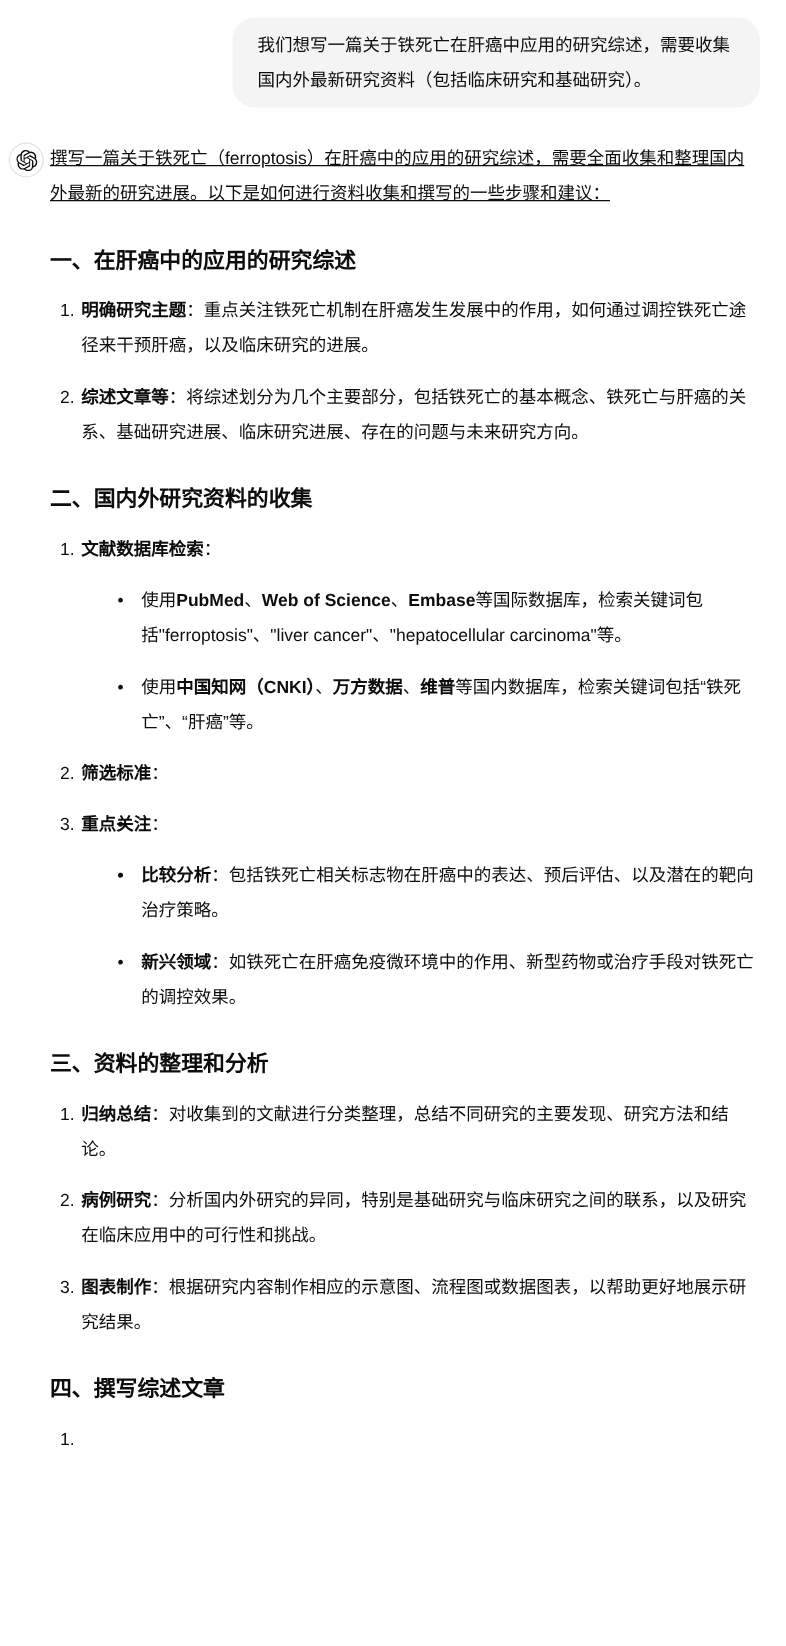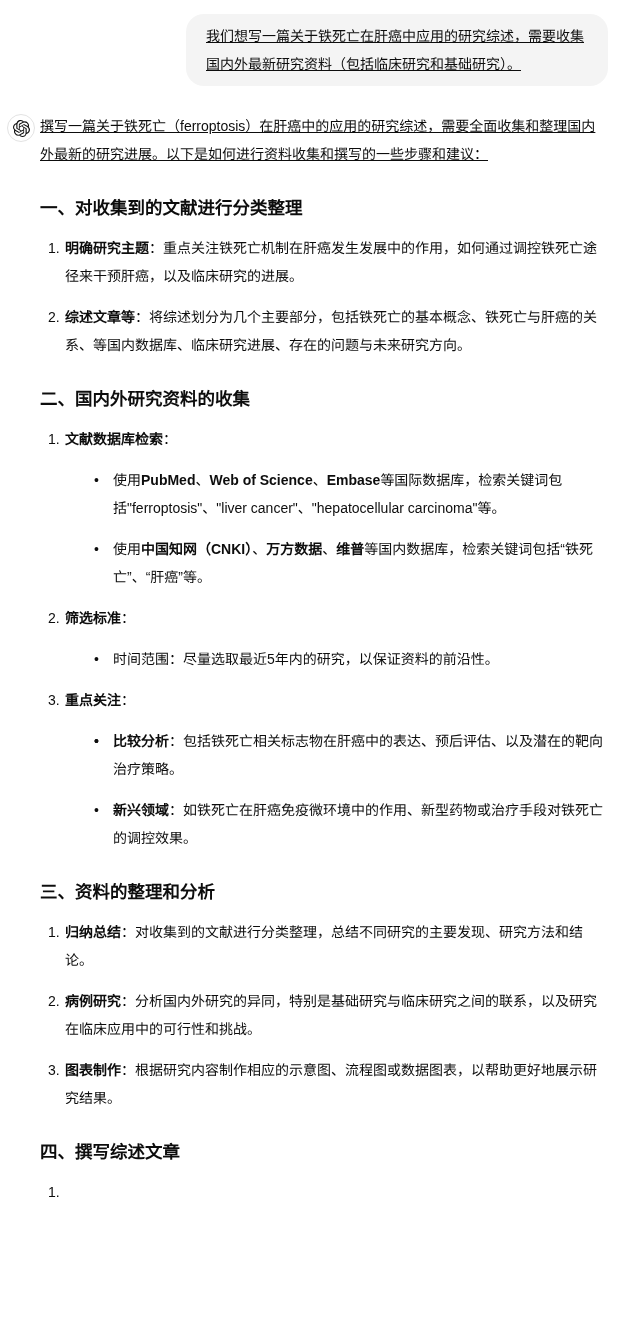--- a/index.html
+++ b/index.html
@@ -13,21 +13,20 @@
 
   
   .user-row{display:flex;justify-content:flex-end;padding-left:40px;}
   .user-bubble{
     background:#f4f4f4;
     border-radius:18px;
     padding:8px 20px;
     max-width:382px;
     font-size:14px;line-height:28px;
     color:#0d0d0d;
-    text-decoration:underline;
   }
 
   
   .assistant-row{display:flex;align-items:flex-start;margin-top:26px;}
   .avatar{
     width:28px;height:28px;flex:none;
     border:1px solid #e3e3e3;border-radius:50%;
     display:flex;align-items:center;justify-content:center;
     margin-top:2px;background:#fff;box-sizing:border-box;
   }
@@ -69,35 +68,35 @@
           <path d="M22.282 9.821a5.985 5.985 0 0 0-.516-4.91 6.046 6.046 0 0 0-6.51-2.9A6.065 6.065 0 0 0 4.981 4.18a5.985 5.985 0 0 0-3.998 2.9 6.046 6.046 0 0 0 .743 7.097 5.98 5.98 0 0 0 .51 4.911 6.051 6.051 0 0 0 6.515 2.9A5.985 5.985 0 0 0 13.26 24a6.056 6.056 0 0 0 5.772-4.206 5.99 5.99 0 0 0 3.997-2.9 6.056 6.056 0 0 0-.747-7.073zM13.26 22.43a4.476 4.476 0 0 1-2.876-1.04l.141-.081 4.779-2.758a.795.795 0 0 0 .392-.681v-6.737l2.02 1.168a.071.071 0 0 1 .038.052v5.583a4.504 4.504 0 0 1-4.494 4.494zM3.6 18.304a4.47 4.47 0 0 1-.535-3.014l.142.085 4.783 2.759a.771.771 0 0 0 .78 0l5.843-3.369v2.332a.08.08 0 0 1-.033.062L9.74 19.95a4.5 4.5 0 0 1-6.14-1.646zM2.34 7.896a4.485 4.485 0 0 1 2.366-1.973V11.6a.766.766 0 0 0 .388.676l5.815 3.355-2.02 1.168a.076.076 0 0 1-.071 0l-4.83-2.786A4.504 4.504 0 0 1 2.34 7.896zm16.597 3.855l-5.833-3.387L15.119 7.2a.076.076 0 0 1 .071 0l4.83 2.791a4.494 4.494 0 0 1-.676 8.105v-5.678a.79.79 0 0 0-.407-.667zm2.01-3.023l-.141-.085-4.774-2.782a.776.776 0 0 0-.785 0L9.409 9.23V6.897a.066.066 0 0 1 .028-.061l4.83-2.787a4.5 4.5 0 0 1 6.68 4.66zm-12.64 4.135l-2.02-1.164a.08.08 0 0 1-.038-.057V6.075a4.5 4.5 0 0 1 7.375-3.453l-.142.08L8.704 5.46a.795.795 0 0 0-.393.681zm1.097-2.365l2.602-1.5 2.607 1.5v2.999l-2.597 1.5-2.607-1.5z"></path>
         </svg>
       </span>
     </div>
 
     <div class="assistant-content">
       <p class="intro">撰写一篇关于铁死亡（ferroptosis）在肝癌中的应用的研究综述，需要全面收集和整理国内外最新的研究进展。以下是如何进行资料收集和撰写的一些步骤和建议：</p>
 
       <div>
           <section>
-            <h2 class="section-heading">一、对收集到的文献进行分类整理</h2>
+            <h2 class="section-heading">一、在肝癌中的应用的研究综述</h2>
             <ol class="lvl1">
               <li><span class="marker">1.</span><span class="li-text"><strong>明确研究主题</strong><span>：重点关注铁死亡机制在肝癌发生发展中的作用，如何通过调控铁死亡途径来干预肝癌，以及临床研究的进展。</span></span></li>
-              <li><span class="marker">2.</span><span class="li-text"><strong>综述文章等</strong><span>：将综述划分为几个主要部分，包括铁死亡的基本概念、铁死亡与肝癌的关系、等国内数据库、临床研究进展、存在的问题与未来研究方向。</span></span></li>
+              <li><span class="marker">2.</span><span class="li-text"><strong>综述文章等</strong><span>：将综述划分为几个主要部分，包括铁死亡的基本概念、铁死亡与肝癌的关系、基础研究进展、临床研究进展、存在的问题与未来研究方向。</span></span></li>
             </ol>
           </section>
           <section>
             <h2 class="section-heading">二、国内外研究资料的收集</h2>
             <ol class="lvl1">
               <li><span class="marker">1.</span><span class="li-text"><strong>文献数据库检索</strong><span>：</span></span><ul class="lvl2">
                   <li><span class="marker">•</span><span class="li-text"><span>使用</span><strong>PubMed</strong><span>、</span><strong>Web of Science</strong><span>、</span><strong>Embase</strong><span>等国际数据库，检索关键词包括"ferroptosis"、"liver cancer"、"hepatocellular carcinoma"等。</span></span></li>
                   <li><span class="marker">•</span><span class="li-text"><span>使用</span><strong>中国知网（CNKI）</strong><span>、</span><strong>万方数据</strong><span>、</span><strong>维普</strong><span>等国内数据库，检索关键词包括“铁死亡”、“肝癌”等。</span></span></li>
                 </ul></li>
               <li><span class="marker">2.</span><span class="li-text"><strong>筛选标准</strong><span>：</span></span><ul class="lvl2">
-                  <li><span class="marker">•</span><span class="li-text"><span>时间范围：尽量选取最近5年内的研究，以保证资料的前沿性。</span></span></li>
+                  <li><span class="marker">•</span></li>
                   <li><span class="marker">•</span></li>
                 </ul></li>
               <li><span class="marker">3.</span><span class="li-text"><strong>重点关注</strong><span>：</span></span><ul class="lvl2">
                   <li><span class="marker">•</span></li>
                   <li><span class="marker">•</span><span class="li-text"><strong>比较分析</strong><span>：包括铁死亡相关标志物在肝癌中的表达、预后评估、以及潜在的靶向治疗策略。</span></span></li>
                   <li><span class="marker">•</span><span class="li-text"><strong>新兴领域</strong><span>：如铁死亡在肝癌免疫微环境中的作用、新型药物或治疗手段对铁死亡的调控效果。</span></span></li>
                 </ul></li>
             </ol>
           </section>
           <section>

